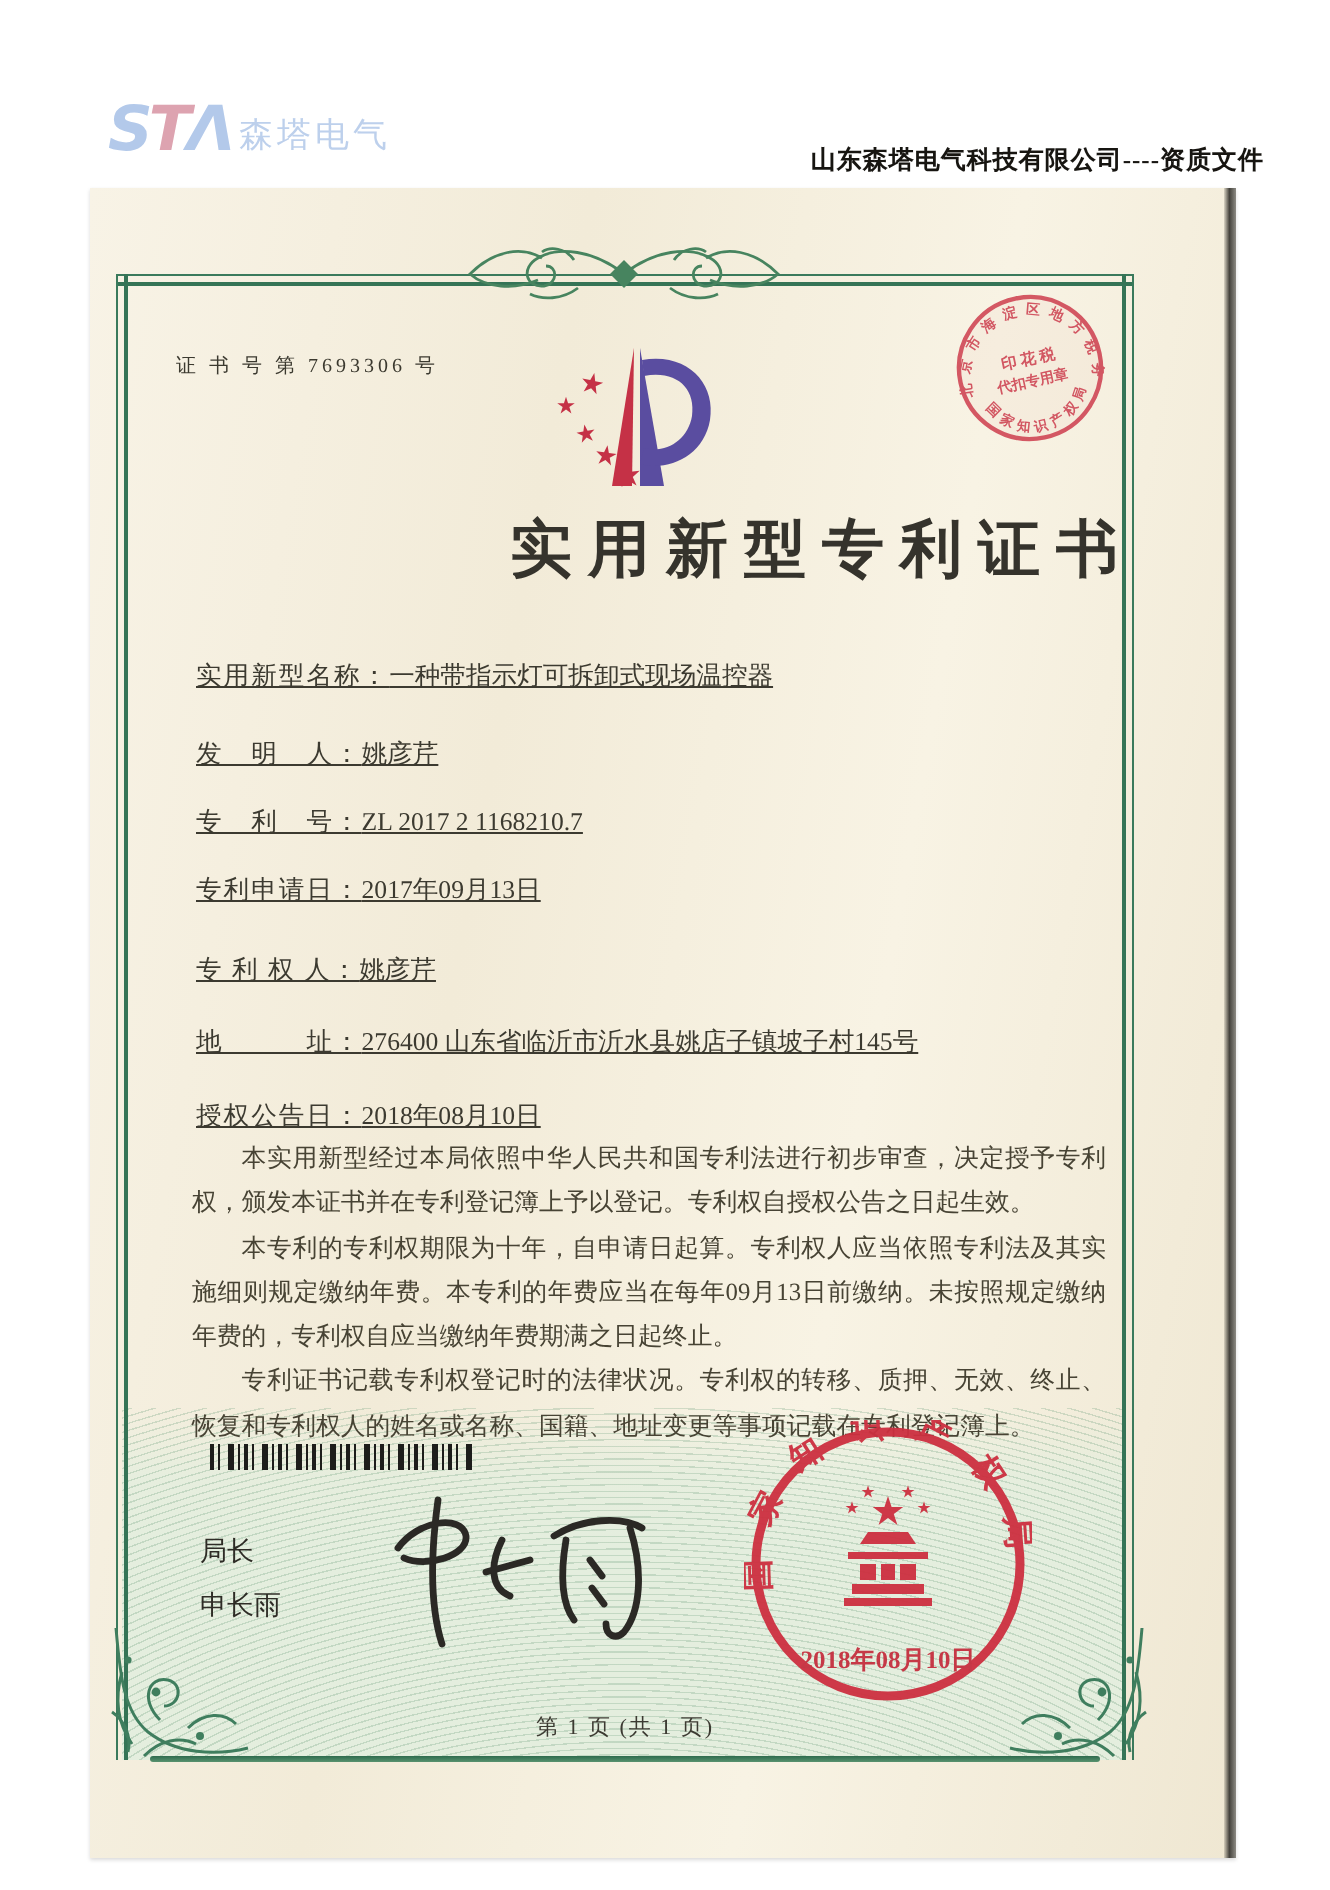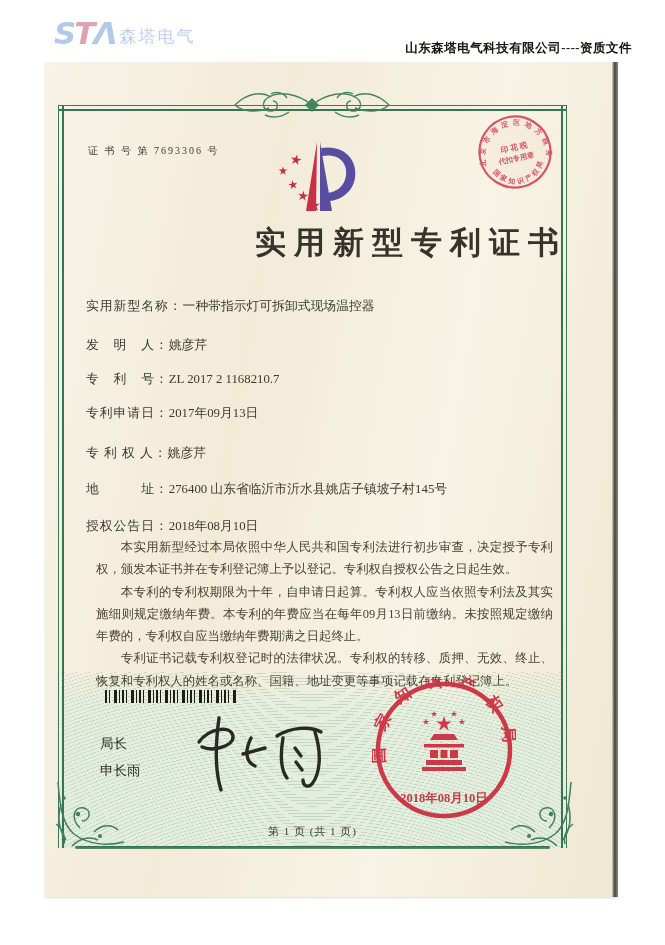--- a/index.html
+++ b/index.html
@@ -1,17 +1,17 @@
 <!DOCTYPE html>
 <html><head>
 <meta charset="utf-8">
 <style>
   html,body{margin:0;padding:0;}
   body{width:665px;height:945px;background:#ffffff;font-family:"Liberation Serif",serif;overflow:hidden;}
-  .page{position:relative;width:665px;height:841px;background:#ffffff;}
+  .page{position:relative;width:665px;height:841px;background:#ffffff;margin-top:32px;}
 
   
   .site-header{position:absolute;left:0;top:0;width:665px;height:62px;}
   .sta-logo{position:absolute;left:54px;top:18px;display:flex;align-items:flex-end;}
   .sta-letters{font-family:"DejaVu Sans",sans-serif;font-weight:bold;font-style:italic;font-size:31px;line-height:30px;letter-spacing:-2px;}
   .sta-letters .s,.sta-letters .a{color:#b3c9ea;}
   .sta-letters .t{color:#dda3b0;}
   .sta-cn{font-family:"DejaVu Sans",sans-serif;font-weight:normal;font-size:17px;color:#bdd0ec;letter-spacing:2px;margin-left:4px;line-height:24px;}
   .doc-label{position:absolute;right:33px;top:40px;font-size:12.5px;font-weight:bold;color:#171511;letter-spacing:0.5px;}
 
@@ -41,21 +41,21 @@
   .flourish.fl-right{left:458px;top:718px;transform:scaleX(-1);}
 
   
   .cert-no{position:absolute;left:43px;top:82px;font-size:10px;color:#3b392f;letter-spacing:2px;}
   .cnipa-logo{position:absolute;left:225px;top:76px;width:95px;height:80px;}
   .cert-title{position:absolute;left:13px;top:160px;width:509px;text-align:right;
     font-size:31px;font-weight:bold;color:#35332c;letter-spacing:8px;}
 
   .stamp-top{position:absolute;left:430px;top:50px;width:80px;height:80px;transform:rotate(-12deg);opacity:.92;}
 
-  .field-row{position:absolute;left:41px;font-size:12.8px;color:#3c3a30;white-space:nowrap;}
+  .field-row{position:absolute;left:53px;font-size:12.8px;color:#3c3a30;white-space:nowrap;text-decoration:underline;}
   .field-row .lab{letter-spacing:1px;}
   .fr-1{top:236px;} .fr-2{top:275px;} .fr-3{top:309px;} .fr-4{top:343px;}
   .fr-5{top:383px;} .fr-6{top:419px;} .fr-7{top:456px;}
   .fr-7b{position:absolute;left:317px;top:456px;font-size:12.8px;color:#3c3a30;white-space:nowrap;}
 
   .paras{position:absolute;left:51px;top:474px;width:457px;}
   .paras p{margin:0;text-indent:2em;text-align:justify;font-size:12.4px;line-height:22.3px;color:#474334;}
 
   .barcode{position:absolute;left:60px;top:628px;width:133px;height:13px;
     background:repeating-linear-gradient(90deg,#1d1d1b 0 2px,rgba(0,0,0,0) 2px 4px,#1d1d1b 4px 5px,rgba(0,0,0,0) 5px 9px,#1d1d1b 9px 12px,rgba(0,0,0,0) 12px 14px,#1d1d1b 14px 15px,rgba(0,0,0,0) 15px 17px);}

